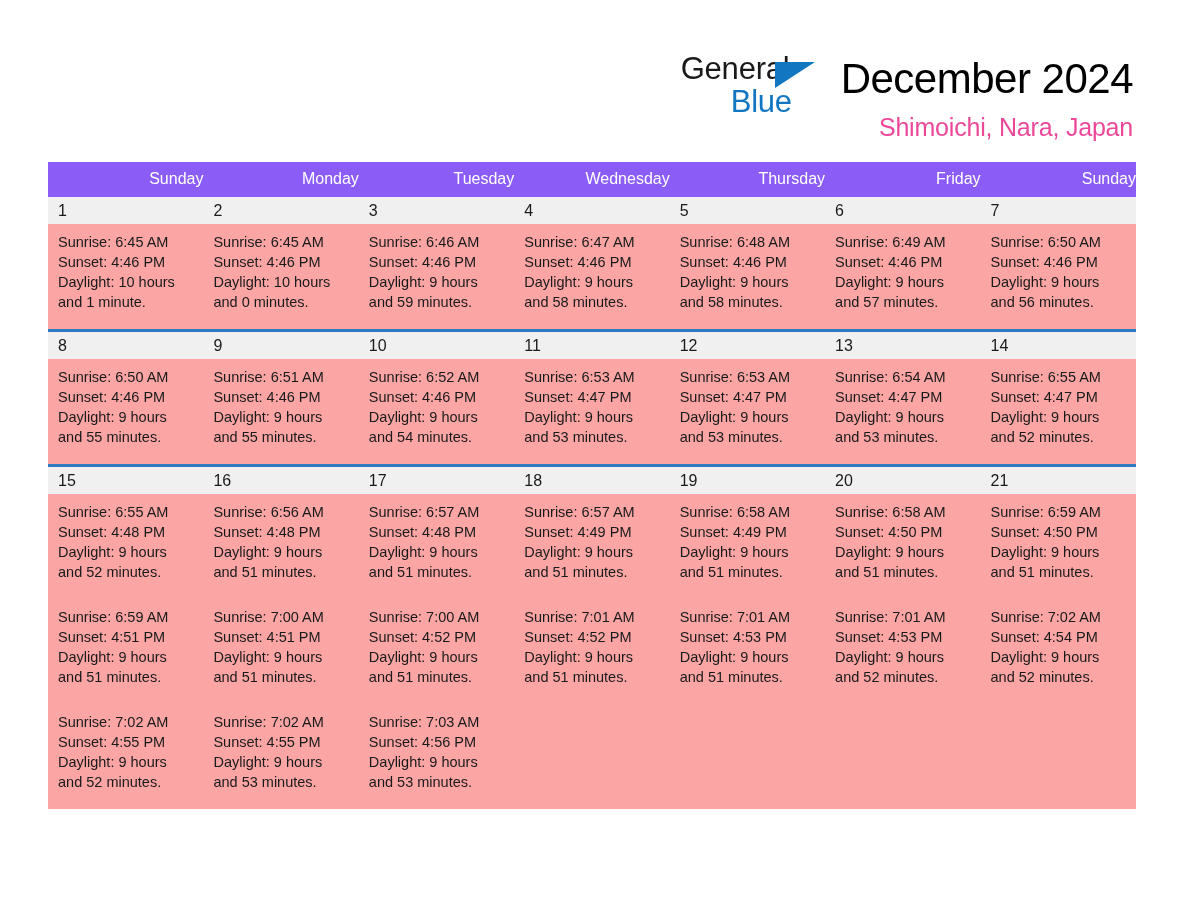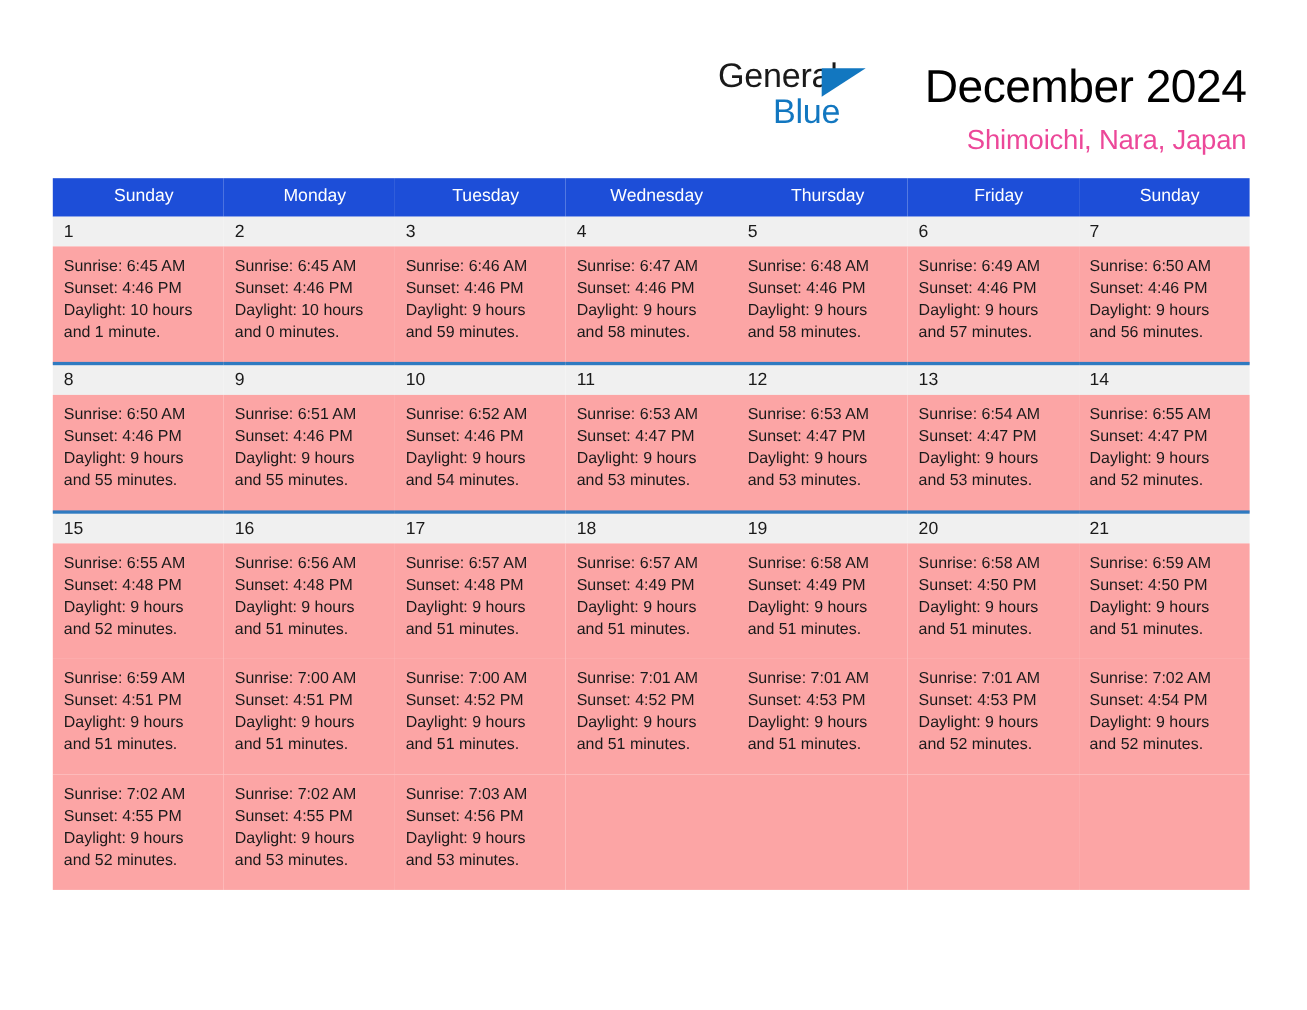--- a/index.html
+++ b/index.html
@@ -63,46 +63,45 @@
   .titles {
     text-align: right;
     padding-top: 2px;
   }
   .month-title {
     font-size: 42px;
     line-height: 50px;
     font-weight: 400;
     color: #000000;
     letter-spacing: -0.5px;
-    margin-left: 28px;
   }
   .location-title {
     font-size: 25px;
     line-height: 34px;
     font-weight: 400;
     color: #ec4899;
     margin-top: 6px;
     letter-spacing: -0.2px;
   }
 
   
   .calendar {
     margin: 18px 52px 0 48px;
   }
   .cal-table {
     width: 1088px;
     border-collapse: collapse;
     table-layout: fixed;
   }
   .cal-head th {
-    background: #1d4ed8;
+    background: #8b5cf6;
     color: #ffffff;
     font-size: 16px;
     font-weight: 400;
-    text-align: center;
+    text-align: right;
     padding: 8px 0 9px 10px;
     height: 18px;
     box-sizing: border-box;
   }
   .weeknum-row td {
     background: #f0f0f0;
     border-top: 3px solid #2f7ac0;
     font-size: 16px;
     color: #1a1a1a;
     padding: 5px 0 4px 10px;

